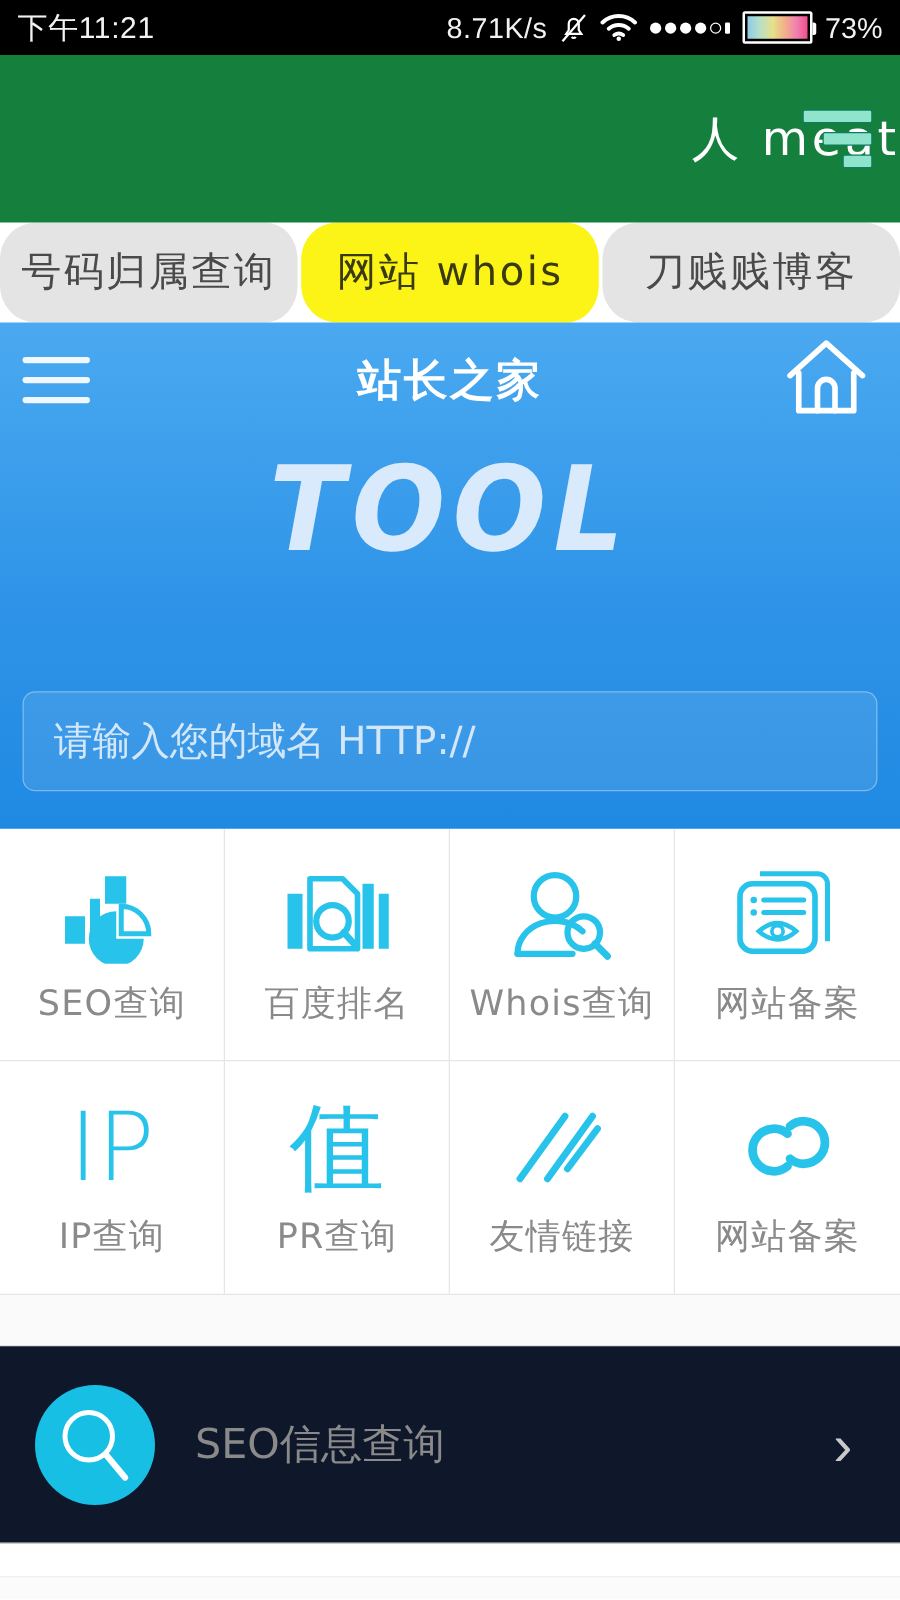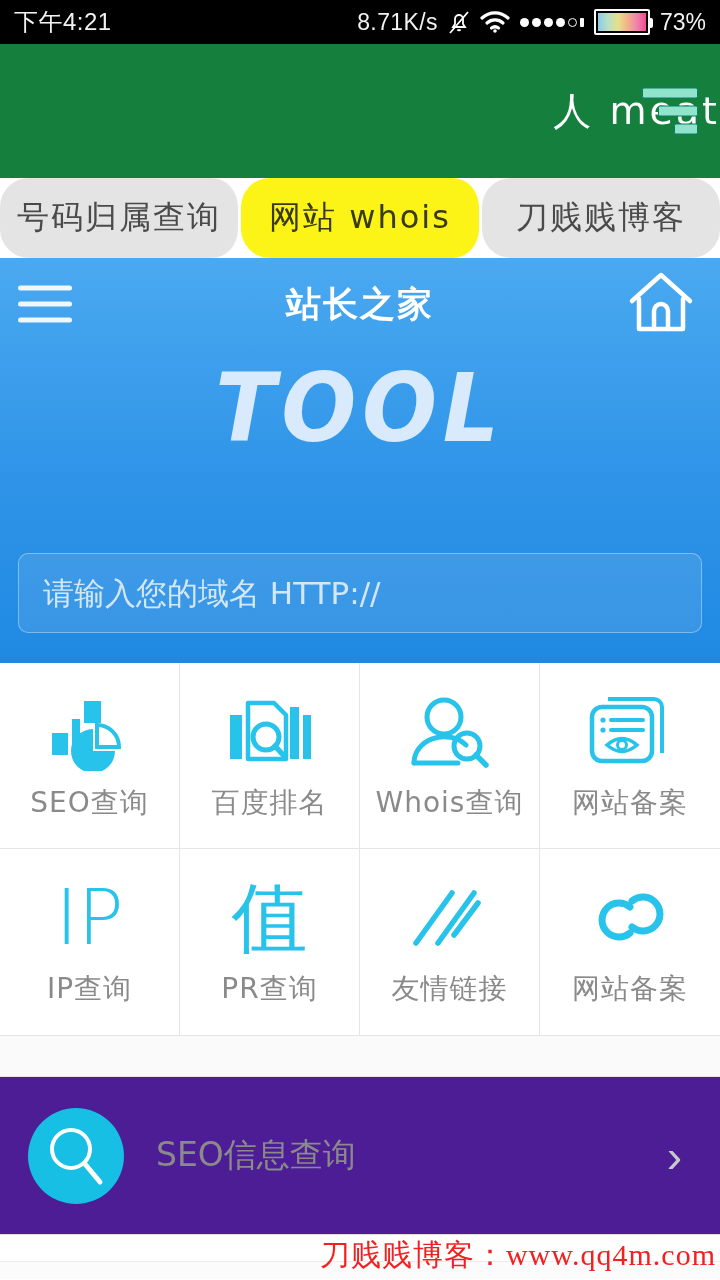--- a/index.html
+++ b/index.html
@@ -279,21 +279,21 @@
   
   .band {
     height: 40px;
     background: #fafafa;
     border-bottom: 1px solid #e5e5e5;
   }
 
   
   .list-row {
     height: 158px;
-    background: #4c1d95;
+    background: #0f172a;
     display: flex;
     align-items: center;
     padding: 0 28px;
     box-sizing: border-box;
     border-bottom: 1px solid #dddddd;
   }
   .row-badge {
     width: 96px; height: 96px;
     border-radius: 50%;
     background: #16bfe3;
@@ -345,21 +345,21 @@
     left: 0; right: 0;
     top: 27px;
     bottom: 0;
     background: #fbfbfb;
   }
 </style>
 </head>
 <body>
 
 <div class="status-bar">
-  <div class="status-clock">下午4:21</div>
+  <div class="status-clock">下午11:21</div>
   <div class="status-right">
     <span class="status-net">8.71K/s</span>
     <span class="icon-bell-off">
       <svg width="22" height="26" viewBox="0 0 22 26">
         <path d="M5 18 h12 l-2-3 v-5 a4 4 0 0 0 -8 0 v5 z" fill="none" stroke="#ffffff" stroke-width="1.8"></path>
         <path d="M9.5 20.5 a1.7 1.7 0 0 0 3 0" fill="none" stroke="#ffffff" stroke-width="1.8"></path>
         <line x1="2" y1="24" x2="20" y2="3" stroke="#ffffff" stroke-width="1.8"></line>
       </svg>
     </span>
     <span class="icon-wifi">
@@ -528,14 +528,13 @@
       <line x1="45" y1="44" x2="60" y2="62" stroke="#ffffff" stroke-width="5" stroke-linecap="round"></line>
     </svg>
   </div>
   <div class="row-label">SEO信息查询</div>
   <div class="chev">›</div>
 </div>
 
 <div class="watermark-area">
   <div class="bottom-rule"></div>
   <div class="bottom-fill"></div>
-  <div class="watermark">刀贱贱博客：www.qq4m.com</div>
 </div>
 
 </body></html>

